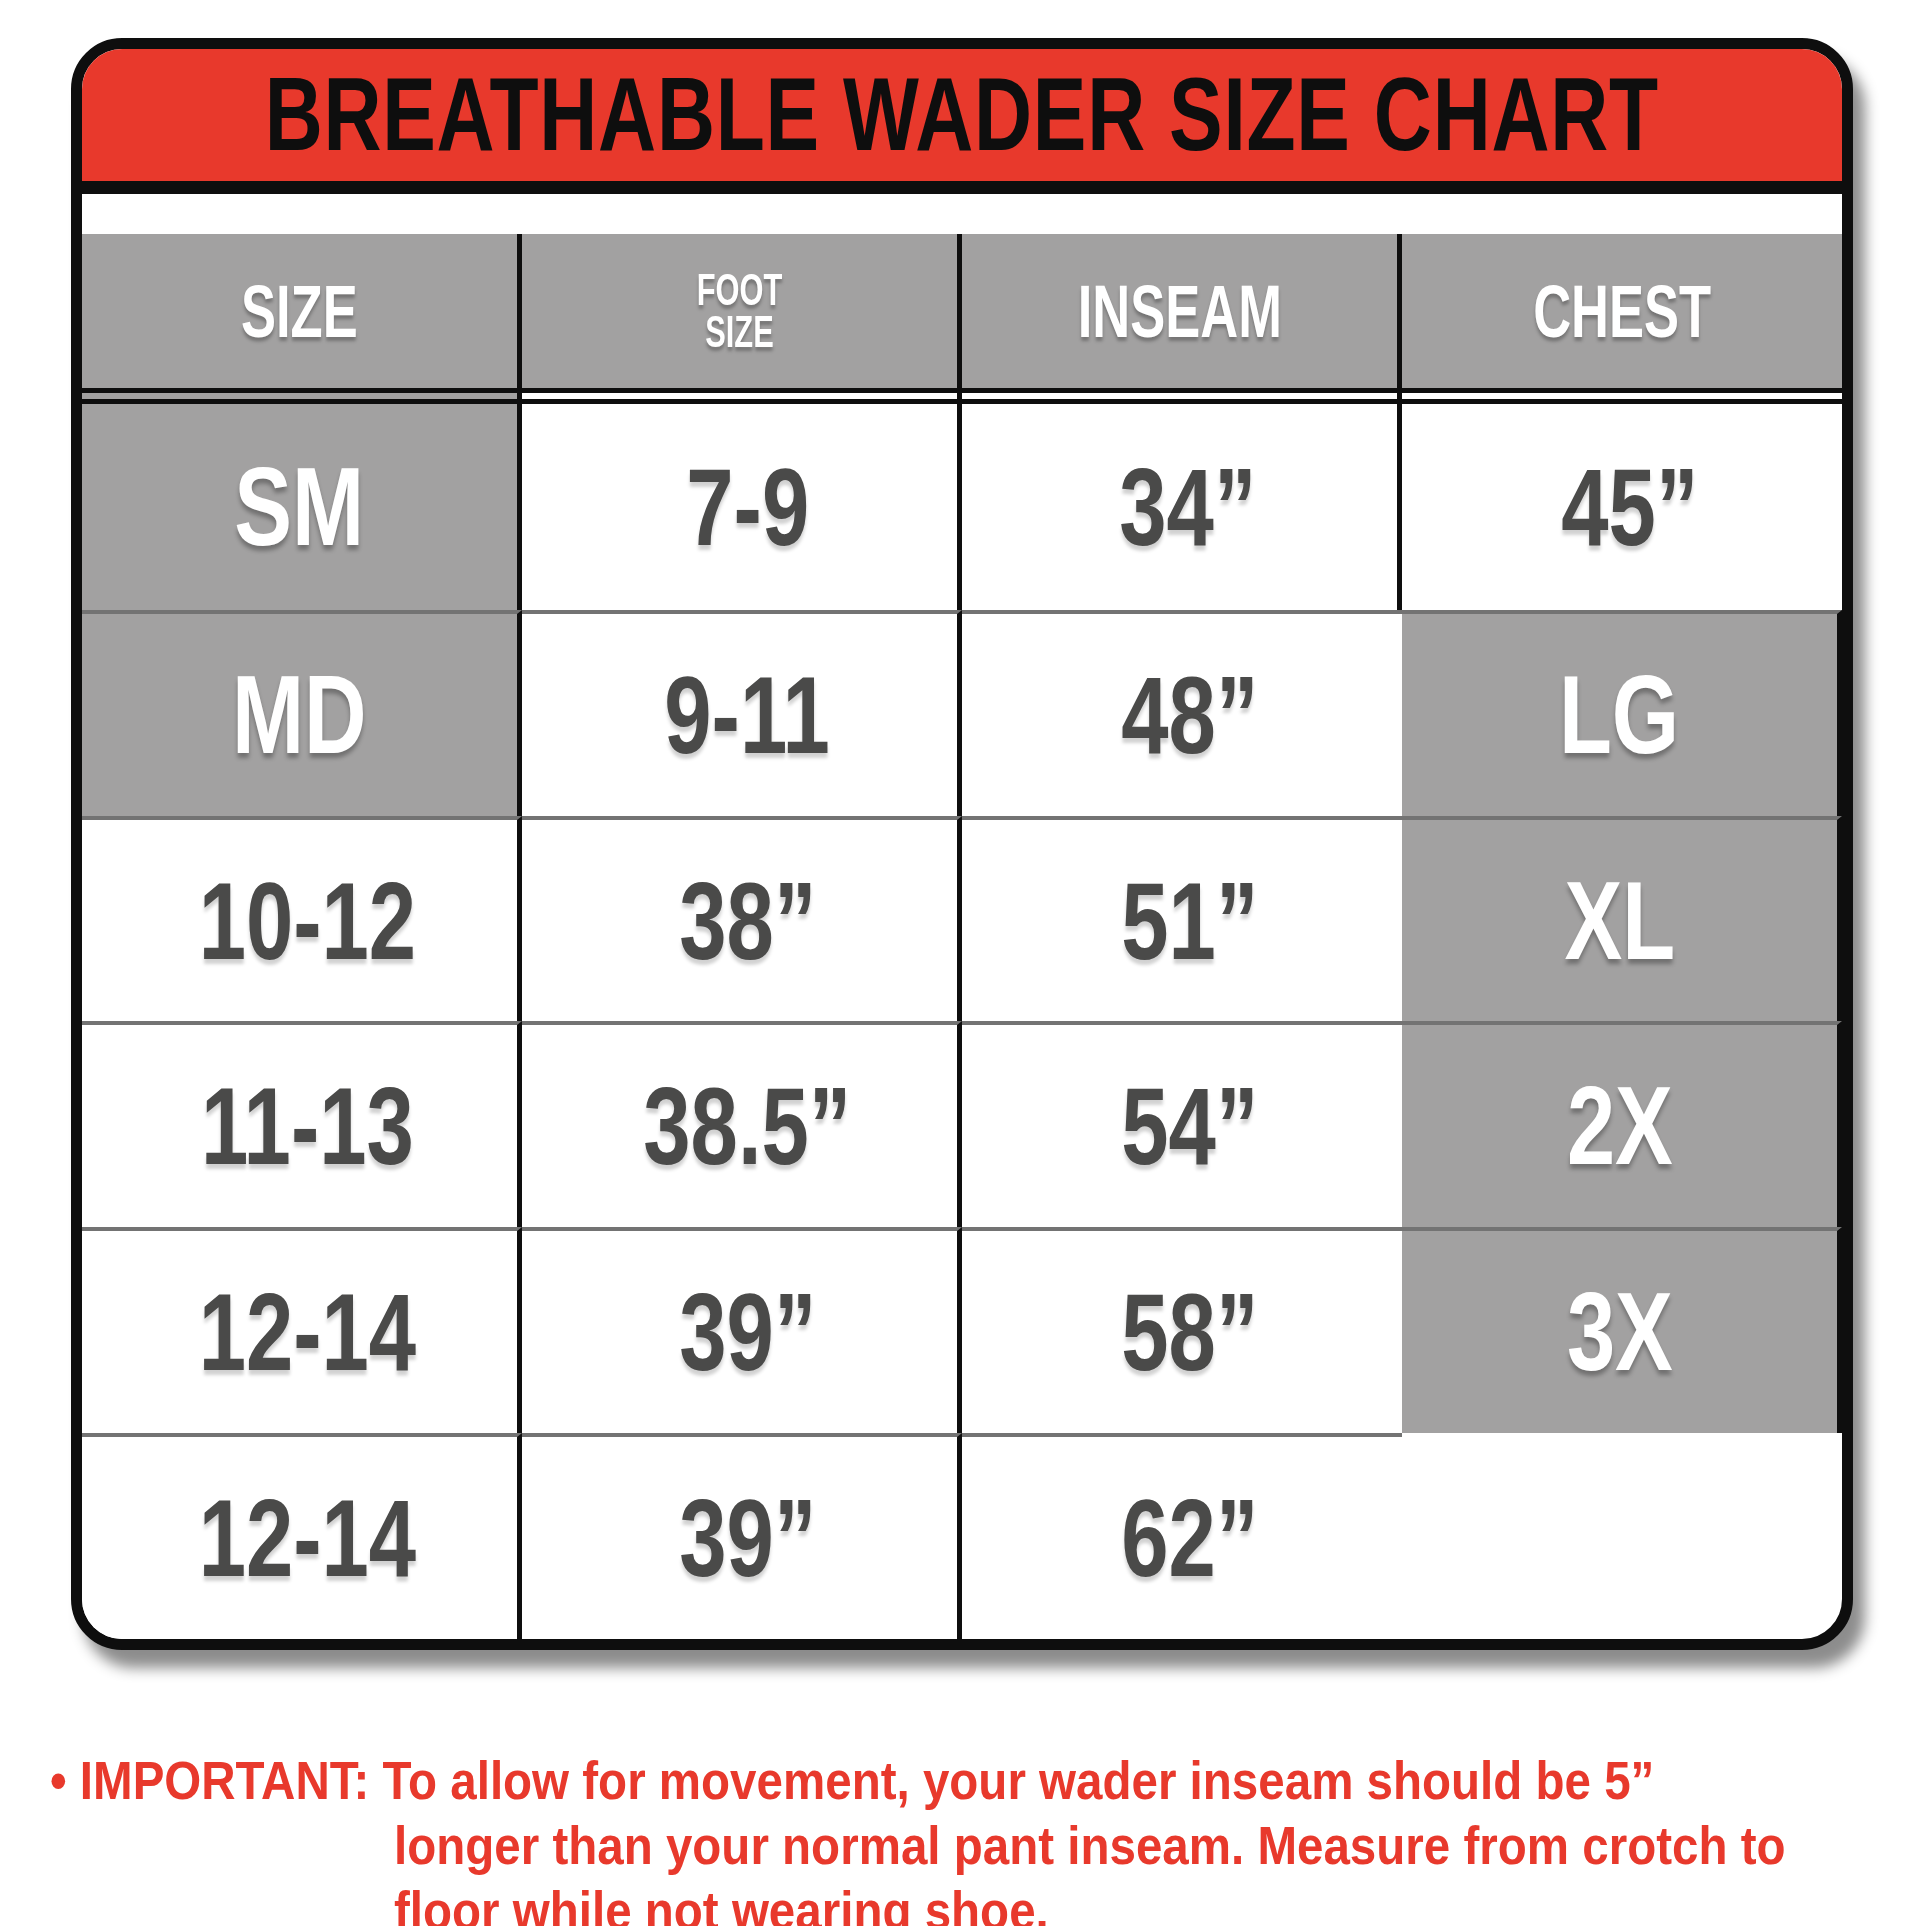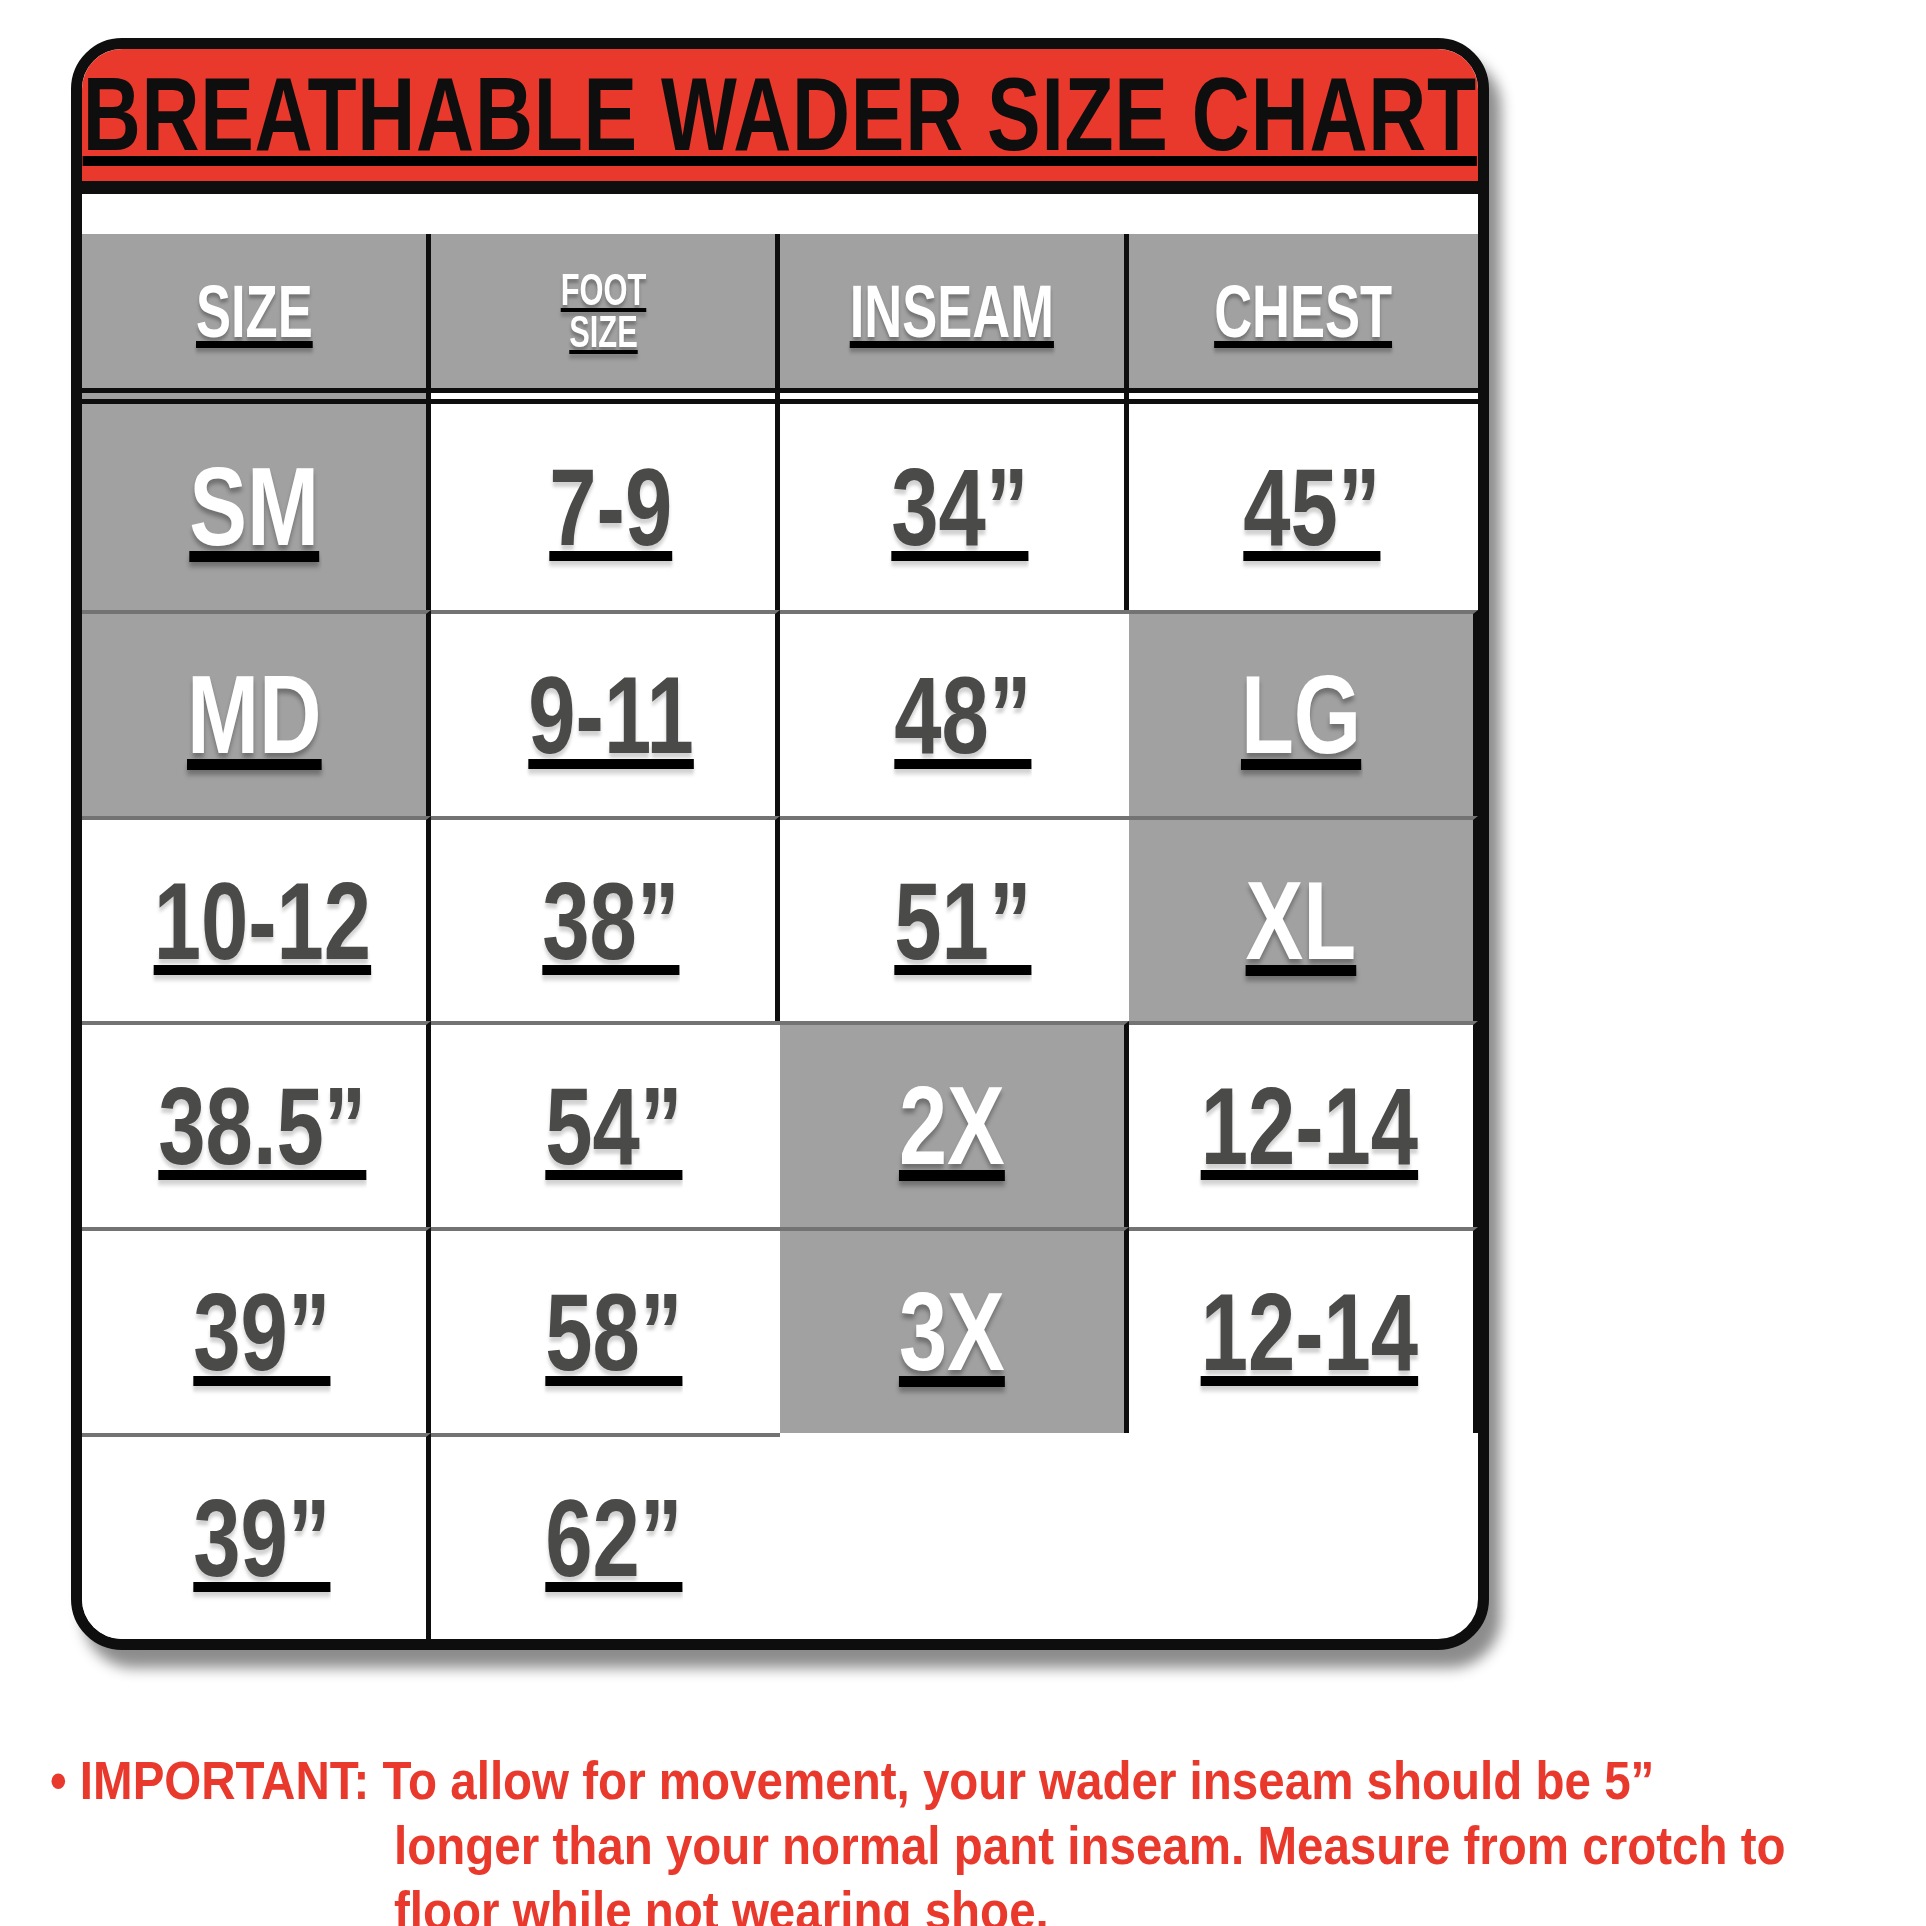--- a/index.html
+++ b/index.html
@@ -1,25 +1,24 @@
 <!DOCTYPE html>
 <html><head>
 <meta charset="utf-8">
 <style>
   html,body { margin:0; padding:0; background:#ffffff; }
   .stage {
     position:relative; width:1927px; height:1927px; background:#ffffff;
     font-family:"Liberation Sans", sans-serif; overflow:hidden;
   }
   .chart-box {
-    position:absolute; left:71px; top:38px; width:1418px; height:1612px;
+    position:absolute; left:71px; top:38px; width:1782px; height:1612px;
     box-sizing:border-box; border:11px solid #0e0e0e; border-radius:51px;
     overflow:hidden; background:#ffffff;
     box-shadow: 12px 18px 14px rgba(0,0,0,0.45);
-    text-decoration: underline;
   }
   .grid {
     display:grid; width:100%; height:100%;
     grid-template-columns: repeat(4, 1fr);
     grid-template-rows: 145px 194px 16px repeat(6, 1fr);
   }
   .cond { display:inline-block; transform:scaleX(0.78); white-space:nowrap; }
   .titlebar {
     grid-column: 1 / -1; background:#E8392C; border-bottom:13px solid #0e0e0e;
     display:flex; align-items:center; justify-content:center;
@@ -111,20 +110,23 @@
           <span class="cond">38”</span>
         </div>
       <div class="cell val white bt">
           <span class="cond">51”</span>
         </div>
 
       <div class="cell lbl gray v bt">
           <span class="cond">XL</span>
         </div>
       <div class="cell val white v bt">
+          <span class="cond">11-13</span>
+        </div>
+      <div class="cell val white v bt">
           <span class="cond">38.5”</span>
         </div>
       <div class="cell val white bt">
           <span class="cond">54”</span>
         </div>
 
       <div class="cell lbl gray v bt">
           <span class="cond">2X</span>
         </div>
       <div class="cell val white v bt">

